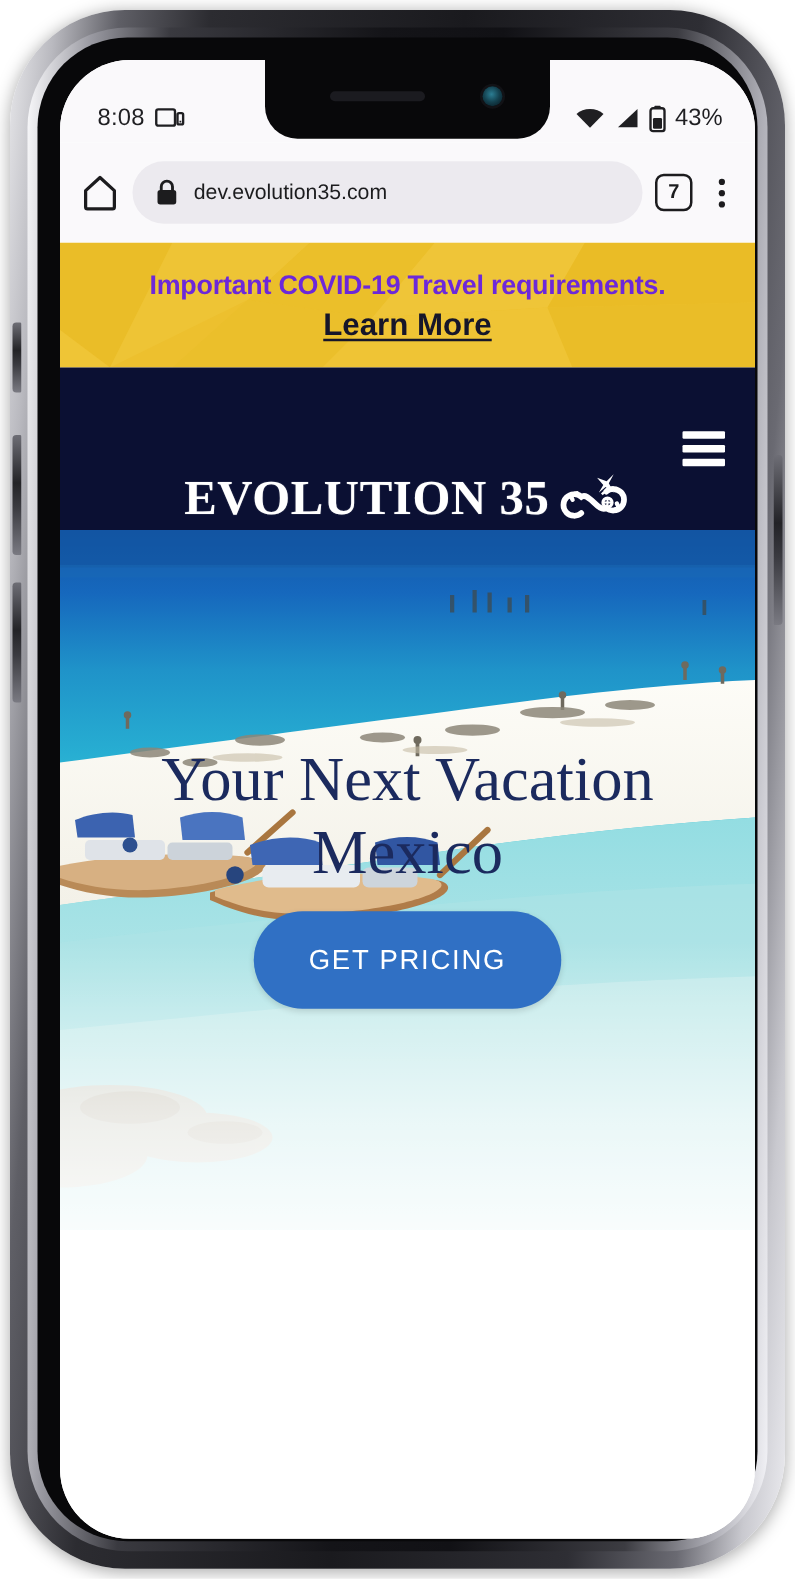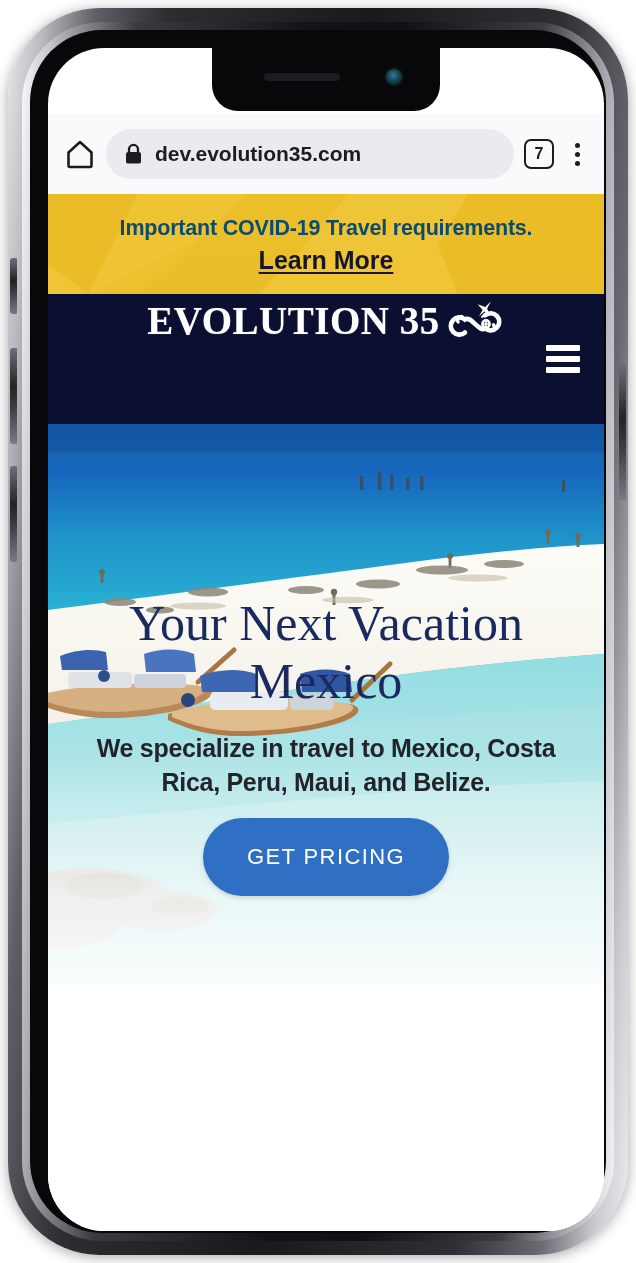--- a/index.html
+++ b/index.html
@@ -76,23 +76,22 @@
   
   .browserbar {
     position:absolute; left:0; top:66px; width:100%; height:80px;
     background:#faf9fb; display:flex; align-items:center; padding:0 14px 0 16px; gap:10px;
   }
   .omnibox {
     flex:1; height:50px; border-radius:25px; background:#eceaef;
     display:flex; align-items:center; padding:0 18px; gap:12px; min-width:0;
   }
   .omnibox-url {
-    font-size:21px; color:#1c1c1e; white-space:nowrap; overflow:hidden;
+    font-size:17px; color:#1c1c1e; white-space:nowrap; overflow:hidden;
     text-overflow:ellipsis;
-    font-weight:bold;
   }
   .tabcount {
     width:30px; height:30px; border:2.6px solid #1c1c1e; border-radius:7px;
     display:flex; align-items:center; justify-content:center;
     font-size:16px; font-weight:700; color:#1c1c1e; flex:0 0 auto;
   }
   .kebab { width:26px; height:30px; display:flex; flex-direction:column;
     align-items:center; justify-content:center; gap:4px; flex:0 0 auto; }
   .kebab i { width:5px; height:5px; border-radius:50%; background:#1c1c1e; display:block; }
 
@@ -100,32 +99,32 @@
   .page { position:absolute; left:0; top:146px; width:100%; bottom:0; overflow:hidden; }
 
   
   .covid {
     position:relative; height:100px; background:#edc02e; overflow:hidden;
     display:flex; flex-direction:column; align-items:center; justify-content:center;
     padding-top:4px;
   }
   .covid-poly { position:absolute; inset:0; opacity:.5; }
   .covid-text {
-    position:relative; font-size:21.5px; font-weight:700; color:#0c4a6e;
+    position:relative; font-size:21.5px; font-weight:700; color:#6d28d9;
     letter-spacing:-.2px; line-height:1.32;
   }
   .covid-link {
     position:relative; font-size:25px; font-weight:700; color:#16162a;
     text-decoration:underline; text-underline-offset:3px; line-height:1.4;
   }
 
   
   .nav {
     position:relative; height:130px; background:#0b1033;
-    display:flex; align-items:flex-start; justify-content:center;
+    display:flex; align-items:flex-end; justify-content:center;
   }
   .logo { display:flex; align-items:center; position:relative; }
   .logo-word {
     font-family:"Liberation Serif", serif; font-size:39px; font-weight:700;
     color:#ffffff; letter-spacing:.5px; line-height:1;
     text-shadow:0 0 1px rgba(255,255,255,.4);
   }
   .logo-mark { position:relative; width:64px; height:52px; margin-left:1px; }
   .hamburger {
     position:absolute; right:24px; top:50%; transform:translateY(-50%);
@@ -172,20 +171,44 @@
     <div class="btn-vol dn"></div>
     <div class="btn-power"></div>
 
     <div class="screen">
 
       <div class="notch">
         <div class="notch-speaker"></div>
         <div class="notch-cam"></div>
       </div>
 
+      <div class="statusbar">
+        <div class="sb-left">
+          <span class="sb-time">8:08</span>
+          <svg width="24" height="20" viewBox="0 0 24 20">
+            <rect x="1" y="2.5" width="15" height="13" rx="1.6" fill="none" stroke="#1f1f22" stroke-width="1.9"></rect>
+            <rect x="18" y="5.5" width="4.5" height="9" rx="1.2" fill="none" stroke="#1f1f22" stroke-width="1.9"></rect>
+            <rect x="19.6" y="11.6" width="1.4" height="1.4" fill="#1f1f22"></rect>
+          </svg>
+        </div>
+        <div class="sb-right">
+          <svg width="24" height="20" viewBox="0 0 24 20">
+            <path d="M12 17.2 1.2 6.2C4 3.6 7.8 2.2 12 2.2s8 1.4 10.8 4Z" fill="#1f1f22"></path>
+          </svg>
+          <svg width="21" height="20" viewBox="0 0 21 20">
+            <path d="M19 2.2v14.6H3.4Z" fill="#1f1f22"></path>
+          </svg>
+          <svg width="14" height="22" viewBox="0 0 14 22">
+            <rect x="4.5" y="0.6" width="5" height="2.1" rx=".6" fill="#1f1f22"></rect>
+            <rect x="1.4" y="2.6" width="11.2" height="18.4" rx="2.1" fill="none" stroke="#1f1f22" stroke-width="1.9"></rect>
+            <rect x="3.4" y="10.4" width="7.2" height="8.6" rx="1" fill="#1f1f22"></rect>
+          </svg>
+          <span class="sb-batt-text">43%</span>
+        </div>
+      </div>
 
       <div class="browserbar">
         <svg width="32" height="32" viewBox="0 0 32 32">
           <path d="M16 4 4.5 14.5v13A1.5 1.5 0 0 0 6 29h20a1.5 1.5 0 0 0 1.5-1.5v-13Z" fill="none" stroke="#1c1c1e" stroke-width="2.6" stroke-linejoin="round"></path>
         </svg>
         <div class="omnibox">
           <svg width="19" height="22" viewBox="0 0 19 22">
             <path d="M5 9V6.4a4.5 4.5 0 0 1 9 0V9" fill="none" stroke="#1c1c1e" stroke-width="2.3"></path>
             <rect x="2" y="9" width="15" height="11.6" rx="2.2" fill="#1c1c1e"></rect>
           </svg>
@@ -348,21 +371,20 @@
               <ellipse cx="132" cy="482" rx="30" ry="9"></ellipse>
             </g>
           </svg>
           <div class="hero-fade"></div>
 
           <div class="hero-content">
             <h1 class="hero-title">
               <span>Your Next Vacation</span><br>
               <span>Mexico</span>
             </h1>
-            <p class="hero-sub">We specialize in travel to Mexico, Costa Rica, Peru, Maui, and Belize.</p>
             <button class="cta">GET PRICING</button>
           </div>
 
         </div>
 
       </div>
     </div>
   </div>
 </div>
 

